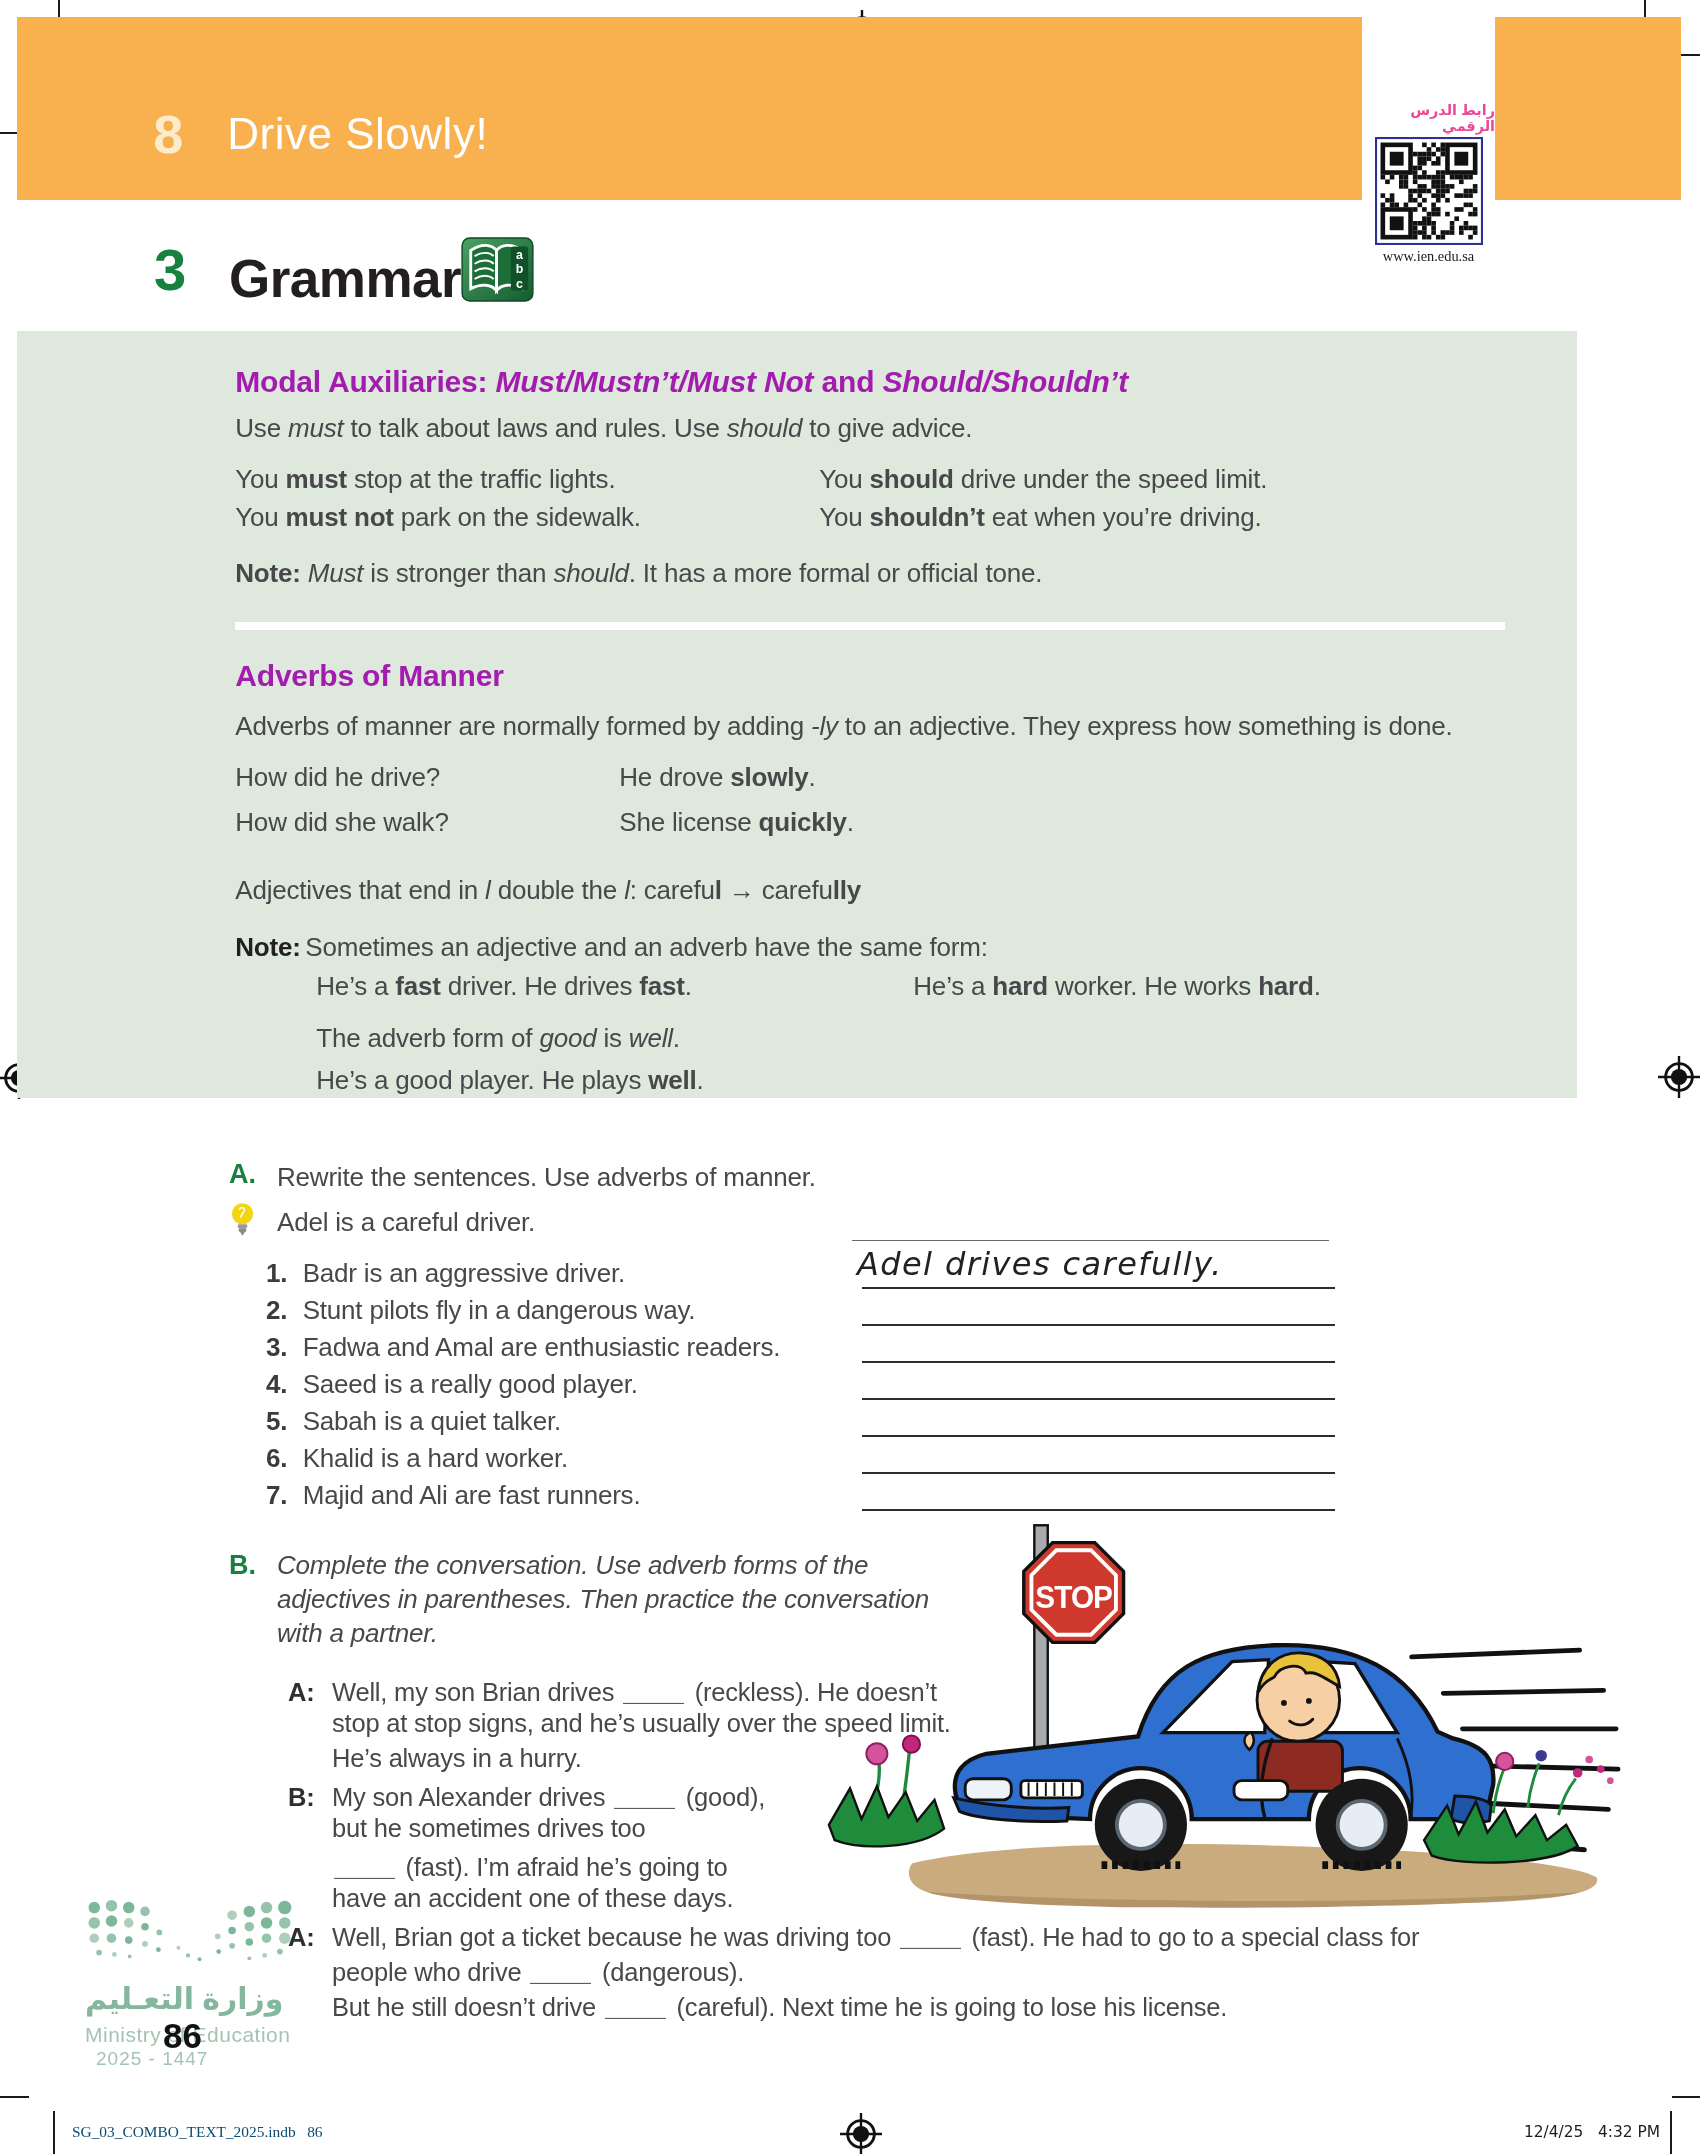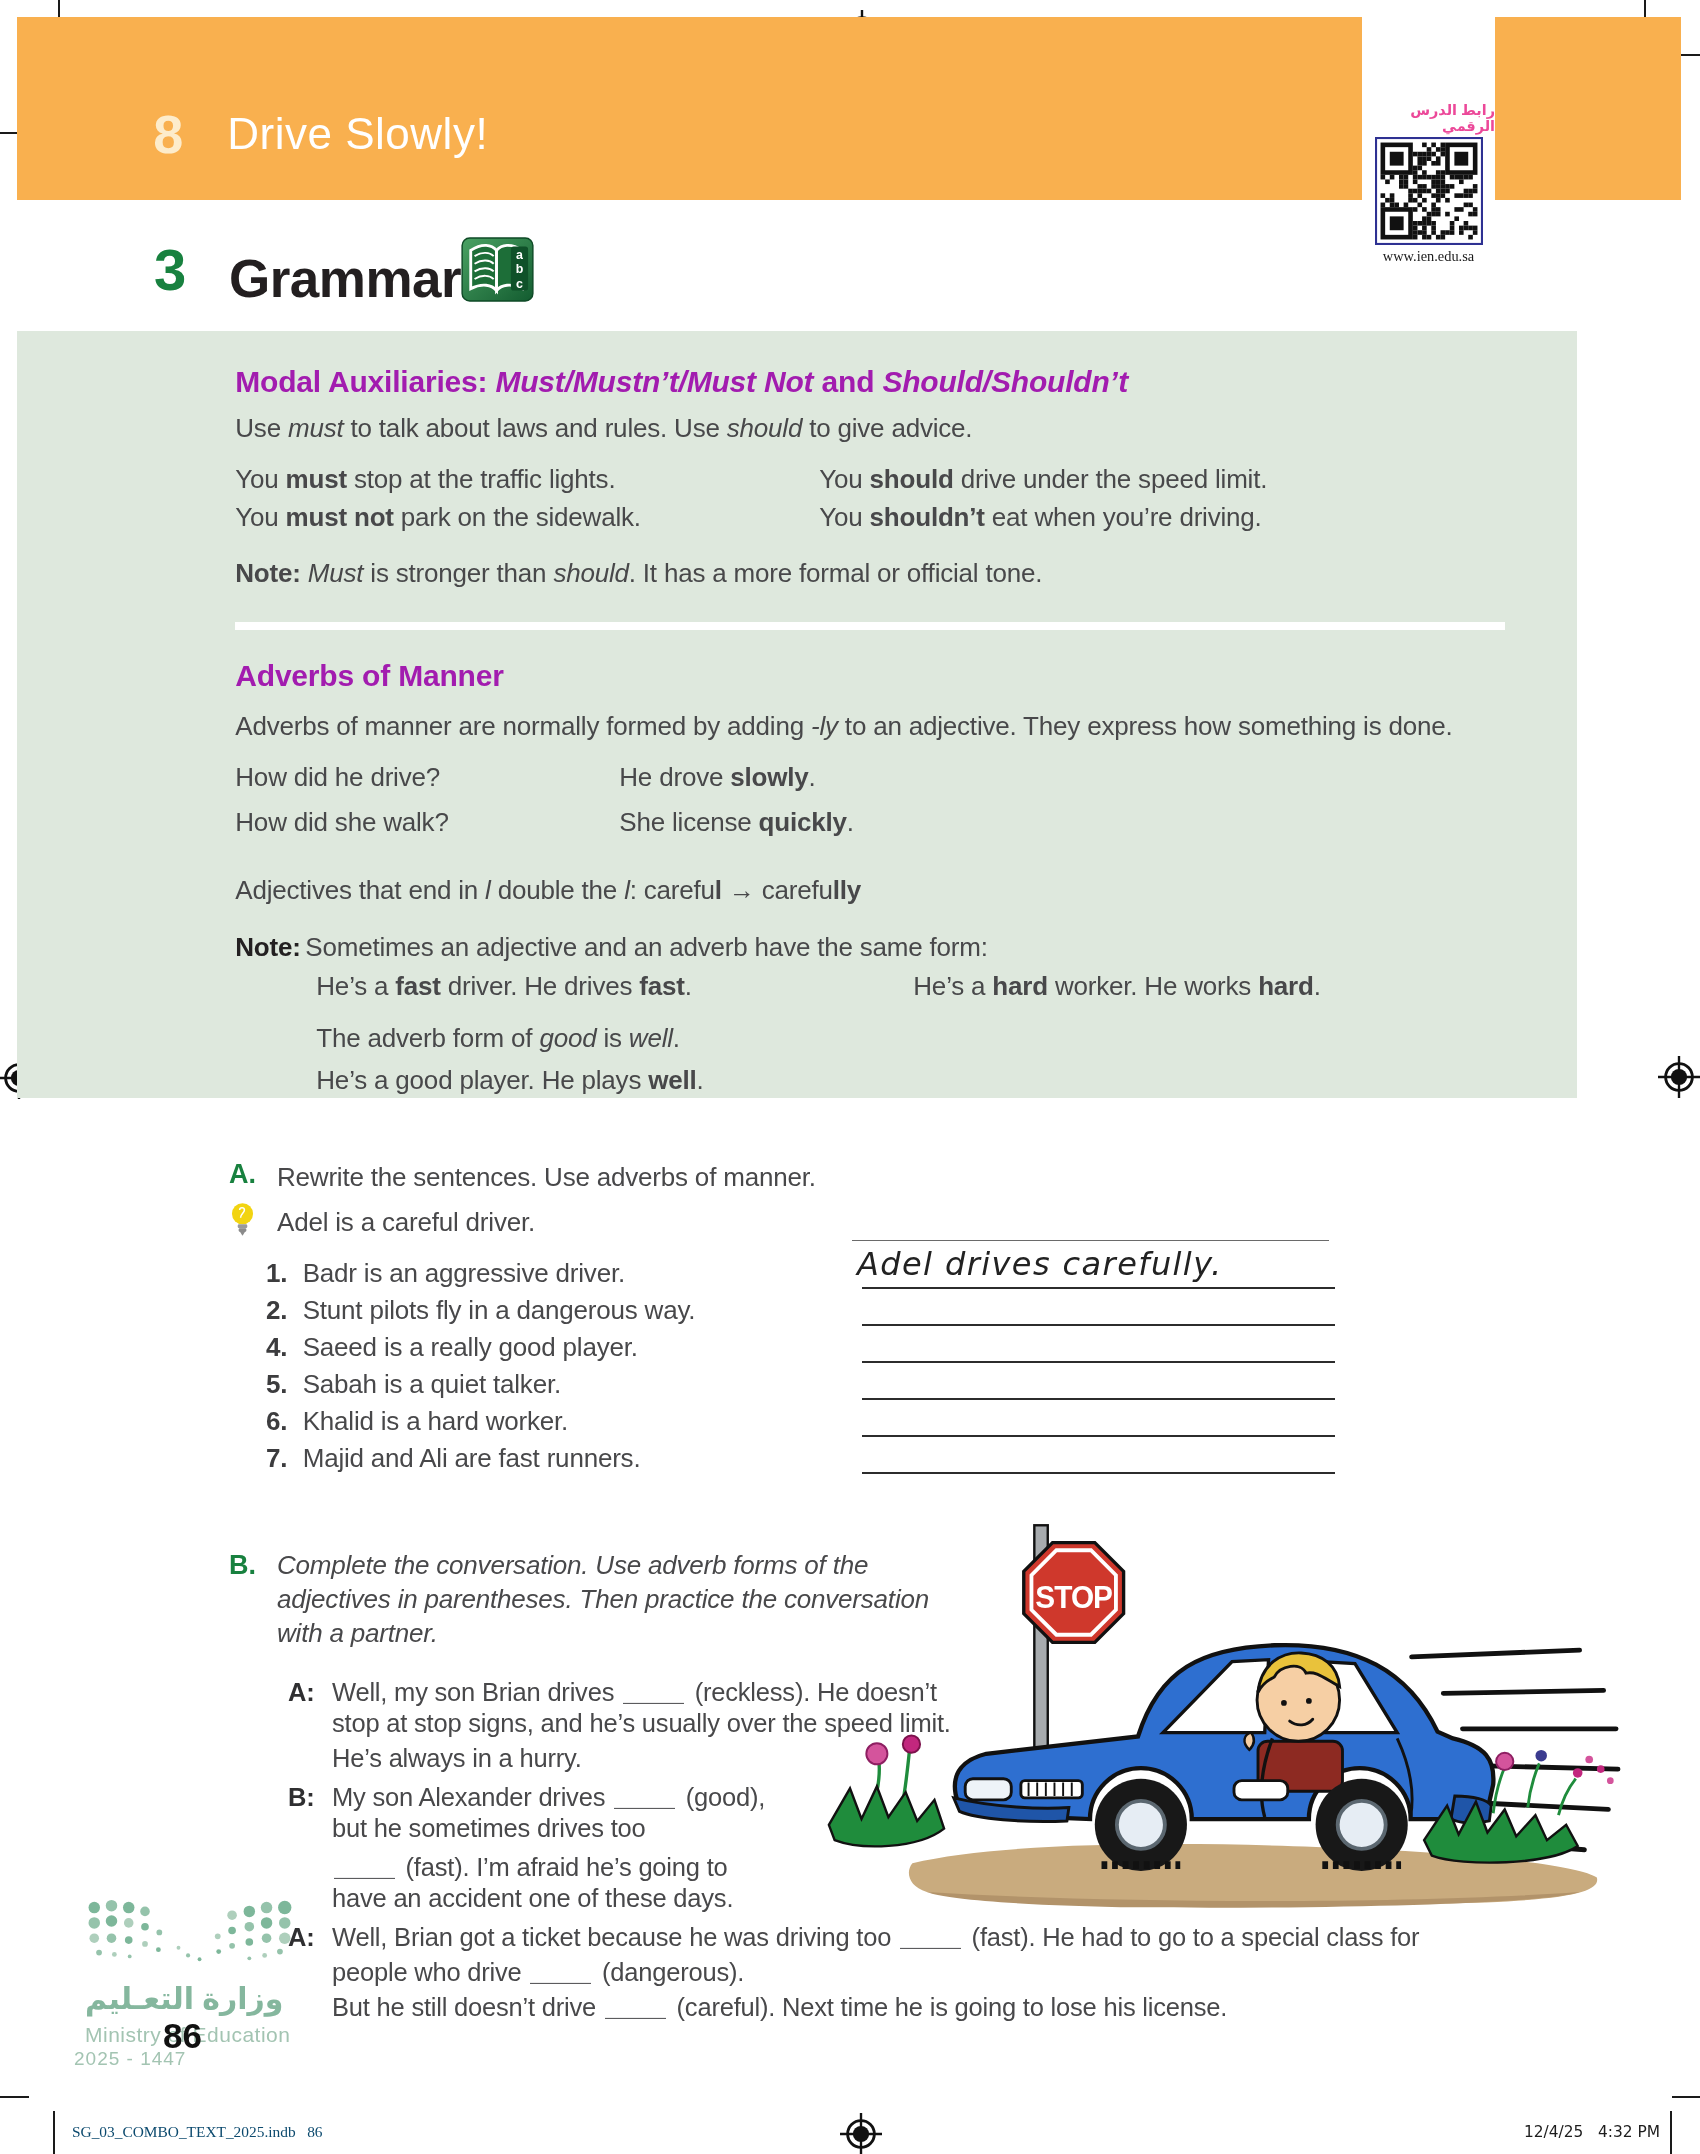--- a/index.html
+++ b/index.html
@@ -42,21 +42,21 @@
   .b-instr div{height:34px;font-size:26px;color:#48484a;letter-spacing:-0.2px;font-style:italic;}
   .dialog{position:absolute;left:288px;top:1674px;width:1307px;}
   .d-row{height:35px;font-size:25.5px;color:#48484a;letter-spacing:-0.2px;white-space:nowrap;}
   .d-sp{display:inline-block;width:44px;font-weight:700;color:#2f2f31;}
   .blank{display:inline-block;width:61px;height:1em;border-bottom:1.9px solid #4b4b4d;vertical-align:baseline;
          transform:translateY(2.9px);margin:0 3.8px 0 1.9px;}
   
   .ministry-ar{position:absolute;left:85px;top:1981px;width:211px;text-align:left;font-size:30px;font-weight:700;
                color:#85b79e;direction:rtl;letter-spacing:1px;}
   .ministry-en{position:absolute;left:85px;top:2023px;font-size:21px;color:#a3c4b2;letter-spacing:0.5px;}
-  .ministry-years{position:absolute;left:74px;top:2048px;font-size:19px;color:#a3c4b2;letter-spacing:1px;}
+  .ministry-years{position:absolute;left:96px;top:2048px;font-size:19px;color:#a3c4b2;letter-spacing:1px;}
   .page-num{position:absolute;left:163px;top:2016px;font-size:35px;font-weight:800;color:#111;}
   .imprint{position:absolute;left:72px;top:2123px;font-size:15.4px;color:#0c4a6e;font-family:Liberation Serif, serif;}
   .datetime{position:absolute;left:1524px;top:2123px;font-size:15.4px;color:#1d1d1d;font-family:"DejaVu Sans",sans-serif;}
   
   .mark{position:absolute;background:#1a1a1a;}
   .reg{position:absolute;width:42px;height:42px;}
 </style>
 </head>
 <body>
 
@@ -343,20 +343,24 @@
       <div class="a-row">
         <span class="a-num">1.</span><span class="a-text">Badr is an aggressive driver.</span>
         <span class="a-line"></span>
       </div>
 
       <div class="a-row">
         <span class="a-num">2.</span><span class="a-text">Stunt pilots fly in a dangerous way.</span>
         <span class="a-line"></span>
       </div>
 
+      <div class="a-row">
+        <span class="a-num">3.</span><span class="a-text">Fadwa and Amal are enthusiastic readers.</span>
+        <span class="a-line"></span>
+      </div>
 
       <div class="a-row">
         <span class="a-num">4.</span><span class="a-text">Saeed is a really good player.</span>
         <span class="a-line"></span>
       </div>
 
       <div class="a-row">
         <span class="a-num">5.</span><span class="a-text">Sabah is a quiet talker.</span>
         <span class="a-line"></span>
       </div>

